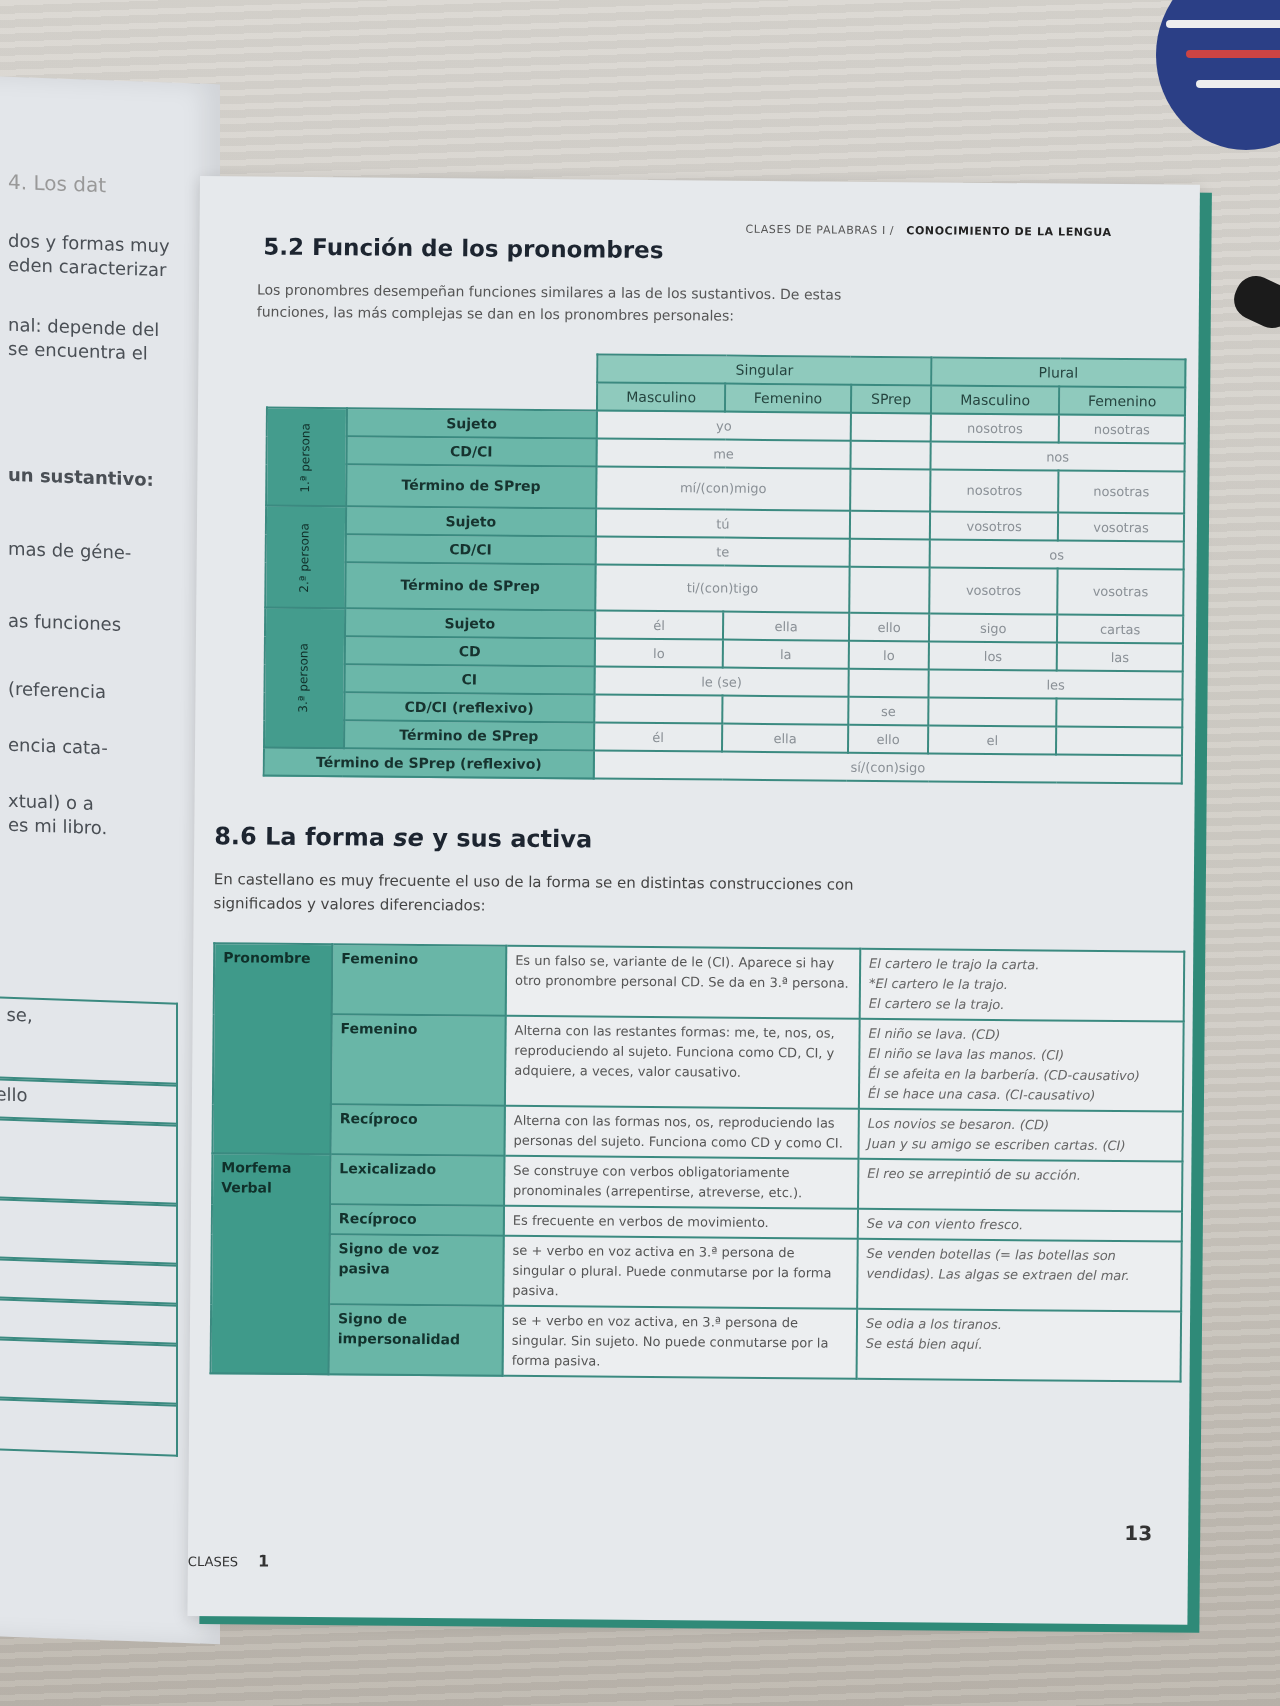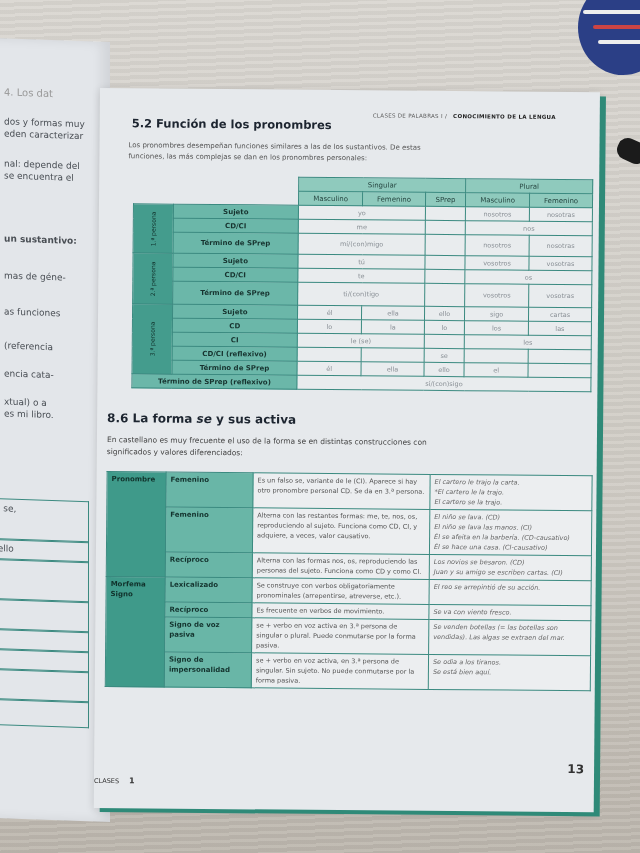--- a/index.html
+++ b/index.html
@@ -45,21 +45,21 @@
 
   .t2 { left:10px; top:383px; width:486px; font-size:7px; }
   .t2 td { border:1px solid #3b8a80; vertical-align:top; padding:2px 4px; line-height:10px; }
   .t2 .g { background:#3f9a8a; color:#10302a; font-weight:bold; width:50px; }
   .t2 .s { background:#69b6a7; color:#13322d; font-weight:bold; width:78px; }
   .t2 .d { background:#eceef0; color:#555; width:168px; font-size:6.5px; }
   .t2 .e { background:#eceef0; color:#666; font-style:italic; font-size:6.5px; }
 
   .footer-unit { position:absolute; left:0; top:688px; font-size:6.5px; color:#333; }
   .footer-unit b { margin-left:10px; font-size:8px; }
-  .pagenum { position:absolute; right:10px; top:670px; font-size:12px; font-weight:bold; color:#333; }
+  .pagenum { position:absolute; right:18px; top:670px; font-size:10px; font-weight:bold; color:#333; }
 </style>
 </head>
 <body>
 
 <div class="wood"></div>
 <div class="ball">
 
   <i style="left:5px;top:30px;width:70px;background:#eee;"></i>
   <i style="left:15px;top:45px;width:55px;background:#c44;"></i>
   <i style="left:20px;top:60px;width:50px;background:#eee;"></i>
@@ -236,21 +236,21 @@
     </tr>
     <tr>
       <td class="s">Recíproco</td>
       <td class="d">Alterna con las formas nos, os, reproduciendo las personas del sujeto. Funciona como CD y como CI.</td>
       <td class="e">
         <div>Los novios se besaron. (CD)</div>
         <div>Juan y su amigo se escriben cartas. (CI)</div>
       </td>
     </tr>
     <tr>
-      <td class="g" rowspan="4">Morfema Signo</td>
+      <td class="g" rowspan="4">Morfema Verbal</td>
       <td class="s">Lexicalizado</td>
       <td class="d">Se construye con verbos obligatoriamente pronominales (arrepentirse, atreverse, etc.).</td>
       <td class="e">
             <div>El reo se arrepintió de su acción.</div>
           </td>
     </tr>
     <tr>
       <td class="s">Recíproco</td>
       <td class="d">Es frecuente en verbos de movimiento.</td>
       <td class="e">

